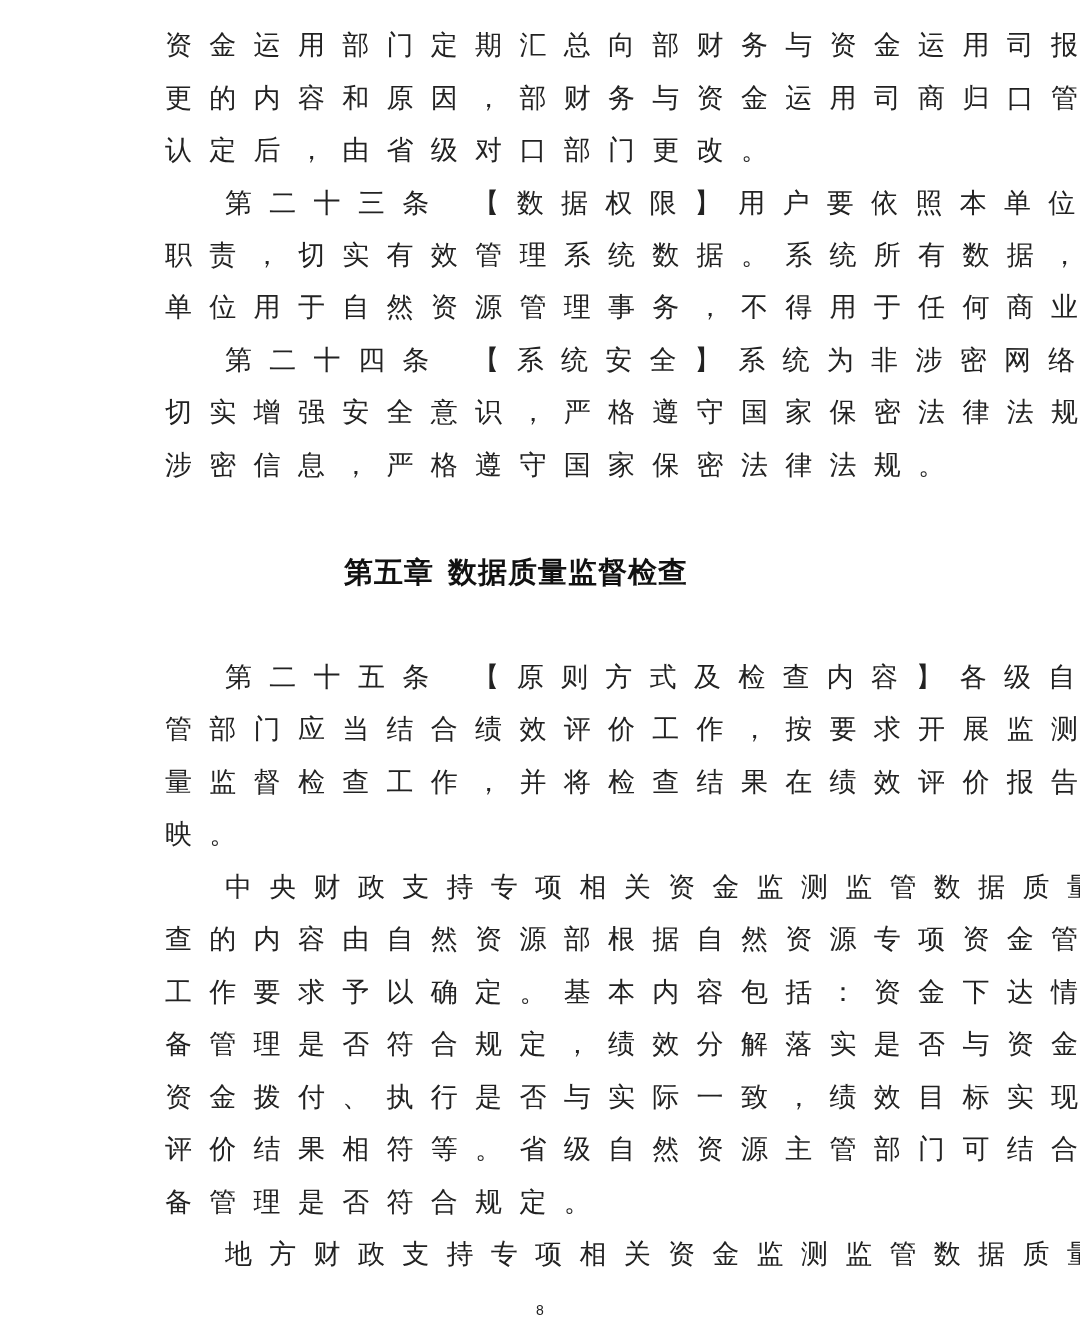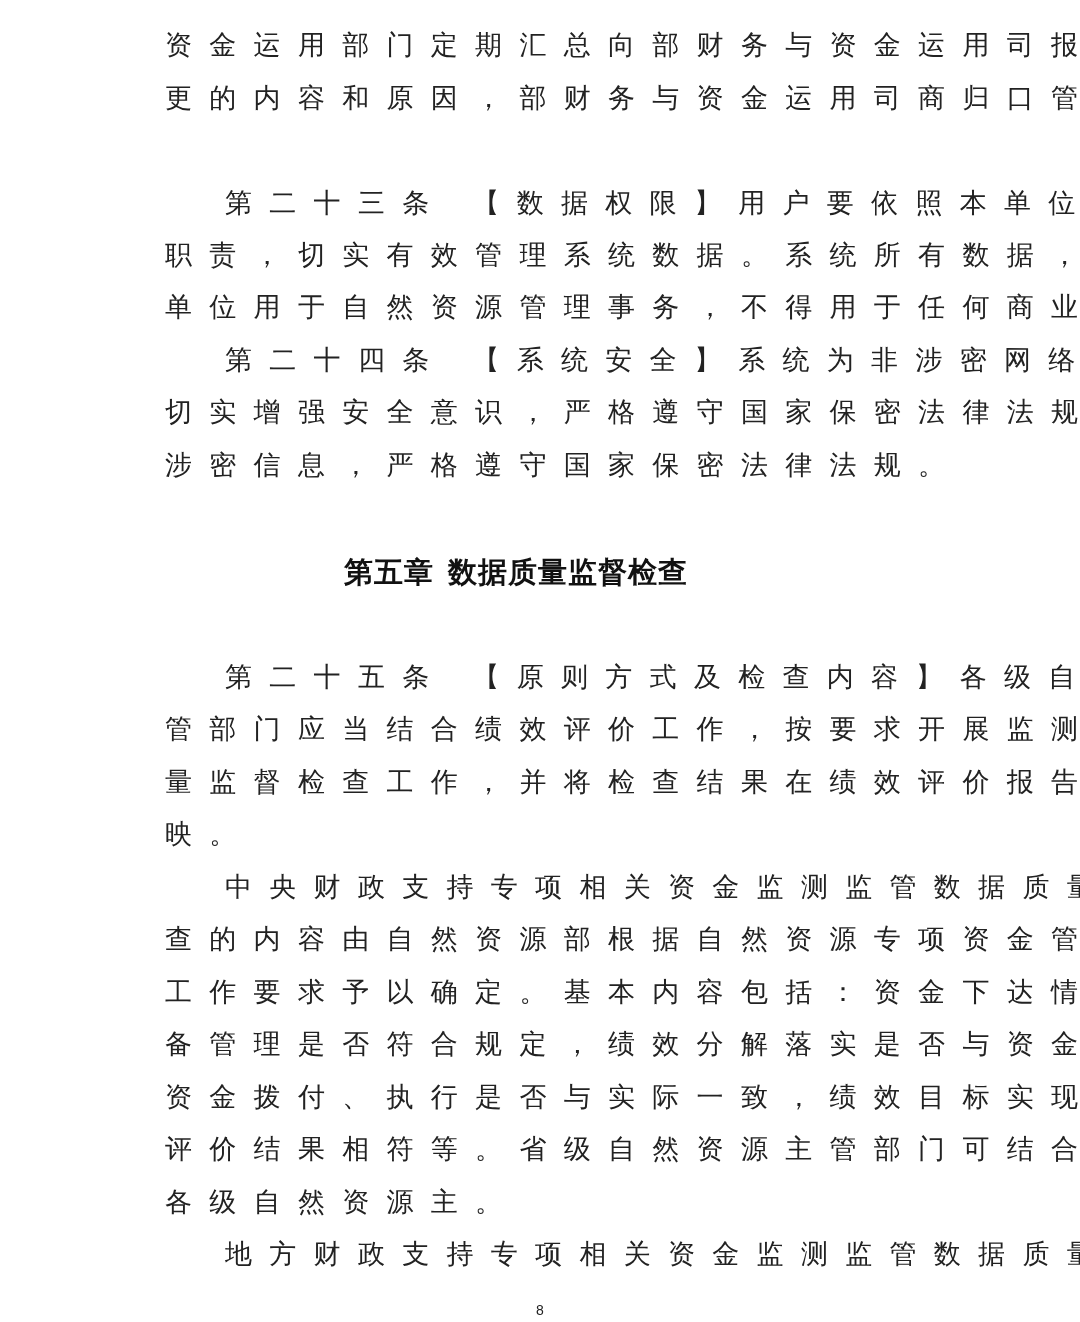--- a/index.html
+++ b/index.html
@@ -15,20 +15,21 @@
   .pageno { position: absolute; left: 0; width: 1080px; text-align: center; top: 1300px;
             font-size: 14px; line-height: 20px; color: #222; font-family: "Liberation Sans", sans-serif; }
 </style>
 </head>
 <body>
 
 <div class="page">
 
   <div class="line" style="top:25px">资金运用部门定期汇总向部财务与资金运用司报告数据变</div>
   <div class="line" style="top:78px">更的内容和原因，部财务与资金运用司商归口管理业务司局</div>
+  <div class="line" style="top:130px">认定后，由省级对口部门更改。</div>
 
   <div class="line indent" style="top:183px">第二十三条 【数据权限】用户要依照本单位（部门）</div>
   <div class="line" style="top:235px">职责，切实有效管理系统数据。系统所有数据，只能由用户</div>
   <div class="line" style="top:287px">单位用于自然资源管理事务，不得用于任何商业用途。</div>
 
   <div class="line indent" style="top:340px">第二十四条 【系统安全】系统为非涉密网络，用户应</div>
   <div class="line" style="top:392px">切实增强安全意识，严格遵守国家保密法律法规，严禁上传</div>
   <div class="line" style="top:445px">涉密信息，严格遵守国家保密法律法规。</div>
 
   <div class="chapter">
@@ -39,18 +40,18 @@
   <div class="line" style="top:709px">管部门应当结合绩效评价工作，按要求开展监测监管数据质</div>
   <div class="line" style="top:762px">量监督检查工作，并将检查结果在绩效评价报告中予以反</div>
   <div class="line" style="top:814px">映。</div>
 
   <div class="line indent" style="top:867px">中央财政支持专项相关资金监测监管数据质量监督检</div>
   <div class="line" style="top:919px">查的内容由自然资源部根据自然资源专项资金管理等相关</div>
   <div class="line" style="top:972px">工作要求予以确定。基本内容包括：资金下达情况、项目储</div>
   <div class="line" style="top:1024px">备管理是否符合规定，绩效分解落实是否与资金批复相符，</div>
   <div class="line" style="top:1077px">资金拨付、执行是否与实际一致，绩效目标实现情况是否与</div>
   <div class="line" style="top:1129px">评价结果相符等。省级自然资源主管部门可结合实际情况对</div>
-  <div class="line" style="top:1182px">各级自然资源主。</div>
+  <div class="line" style="top:1182px">备管理是否符合规定。</div>
 
   <div class="line indent" style="top:1234px">地方财政支持专项相关资金监测监管数据质量监督检</div>
 
   <div class="pageno">8</div>
 </div>
 
 </body></html>

